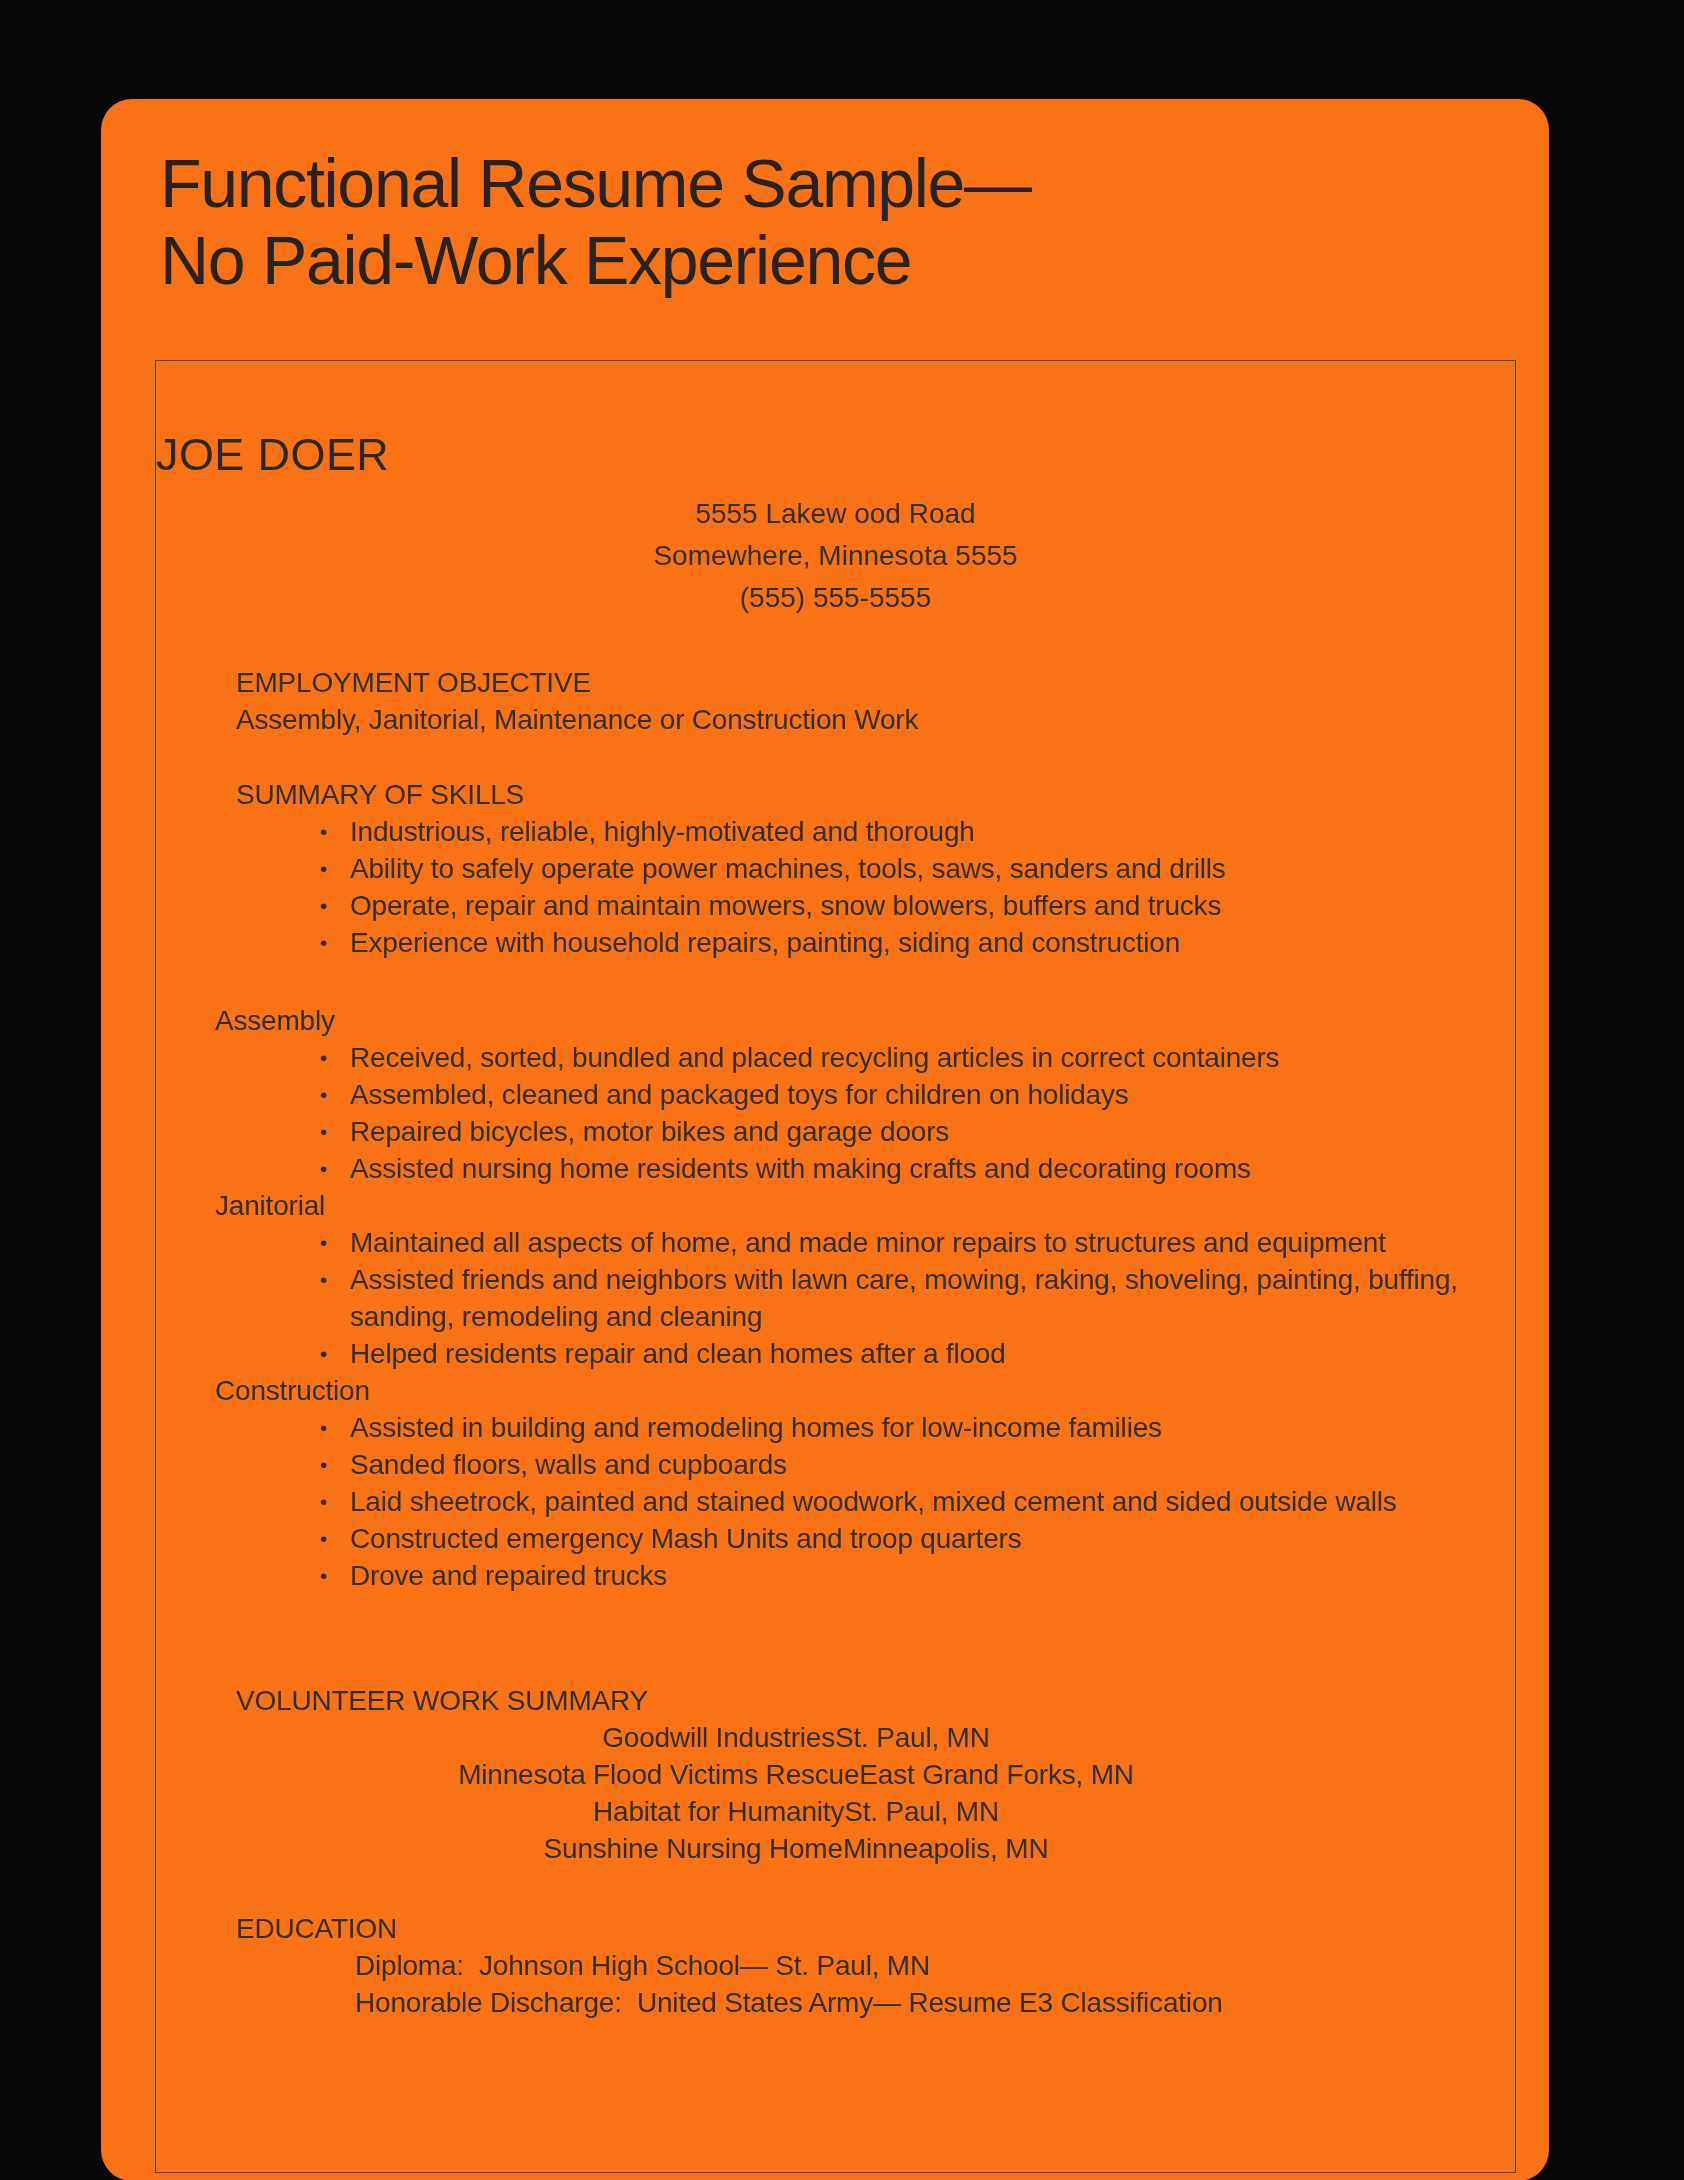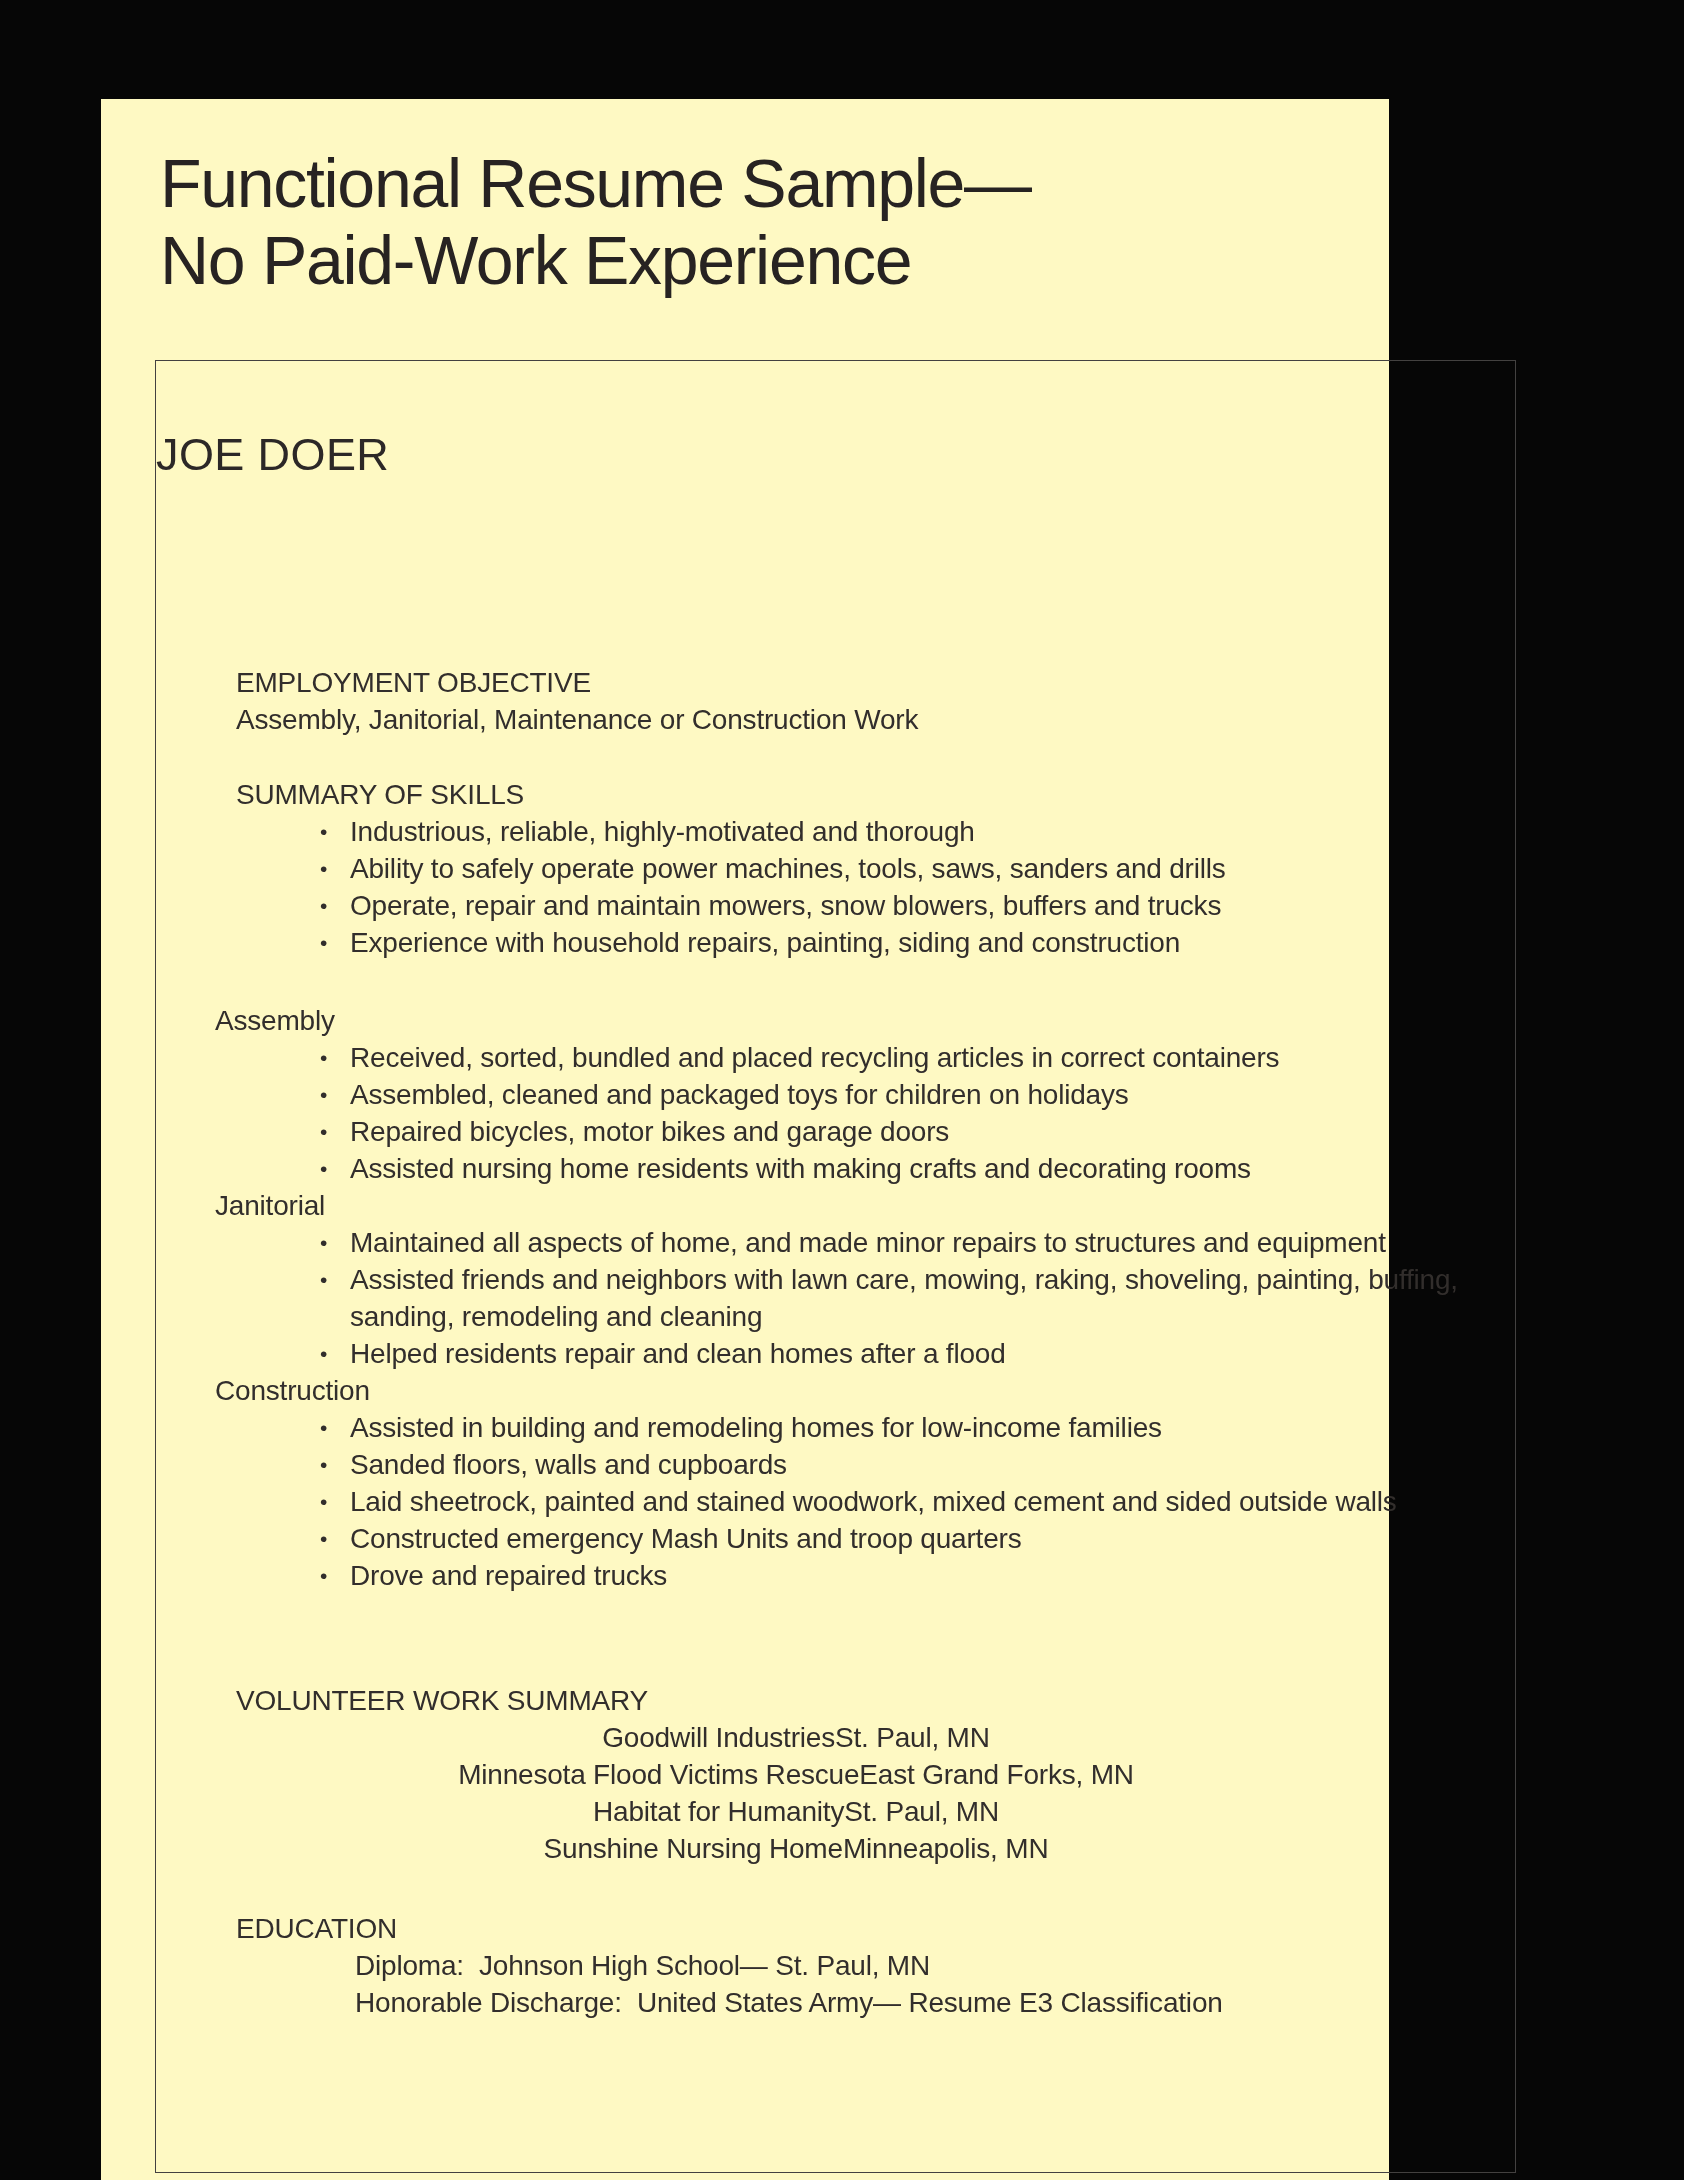--- a/index.html
+++ b/index.html
@@ -6,22 +6,23 @@
   html,body { width:1685px; height:2181px; }
   body {
     position:relative;
     background:#060606;
     font-family:"Liberation Sans", sans-serif;
     overflow:hidden;
   }
   .page {
     position:absolute;
     left:101px; top:99px;
-    width:1288px; height:2082px;
-    background:#fef9c3;
+    width:1448px; height:2082px;
+    background:#f97316;
+    border-radius:31px;
   }
   .doc-title {
     position:absolute;
     left:59px; top:46px;
     font-size:68px;
     line-height:77px;
     letter-spacing:-1.3px;
     color:#272322;
     white-space:nowrap;
   }
@@ -102,20 +103,25 @@
 
   <div class="doc-title">
     <div>Functional Resume Sample—</div>
     <div>No Paid-Work Experience</div>
   </div>
 
   <div class="resume-box">
 
     <div class="name-line">JOE DOER</div>
 
+    <div class="addr-block">
+      <div>5555 Lakew ood Road</div>
+      <div>Somewhere, Minnesota 5555</div>
+      <div>(555) 555-5555</div>
+    </div>
 
     <div class="sec sec-employment">
       <div class="heading">EMPLOYMENT OBJECTIVE</div>
       <div class="plainline">Assembly, Janitorial, Maintenance or Construction Work</div>
     </div>
 
     <div class="sec sec-skills">
       <div class="heading">SUMMARY OF SKILLS</div>
       <div class="li">
           <span class="dot">•</span>

